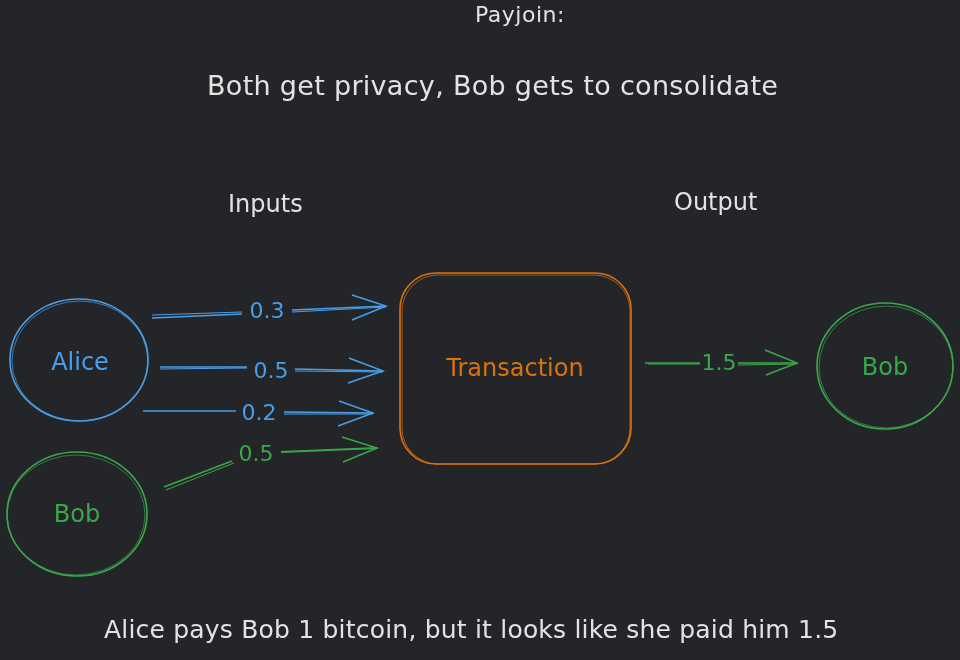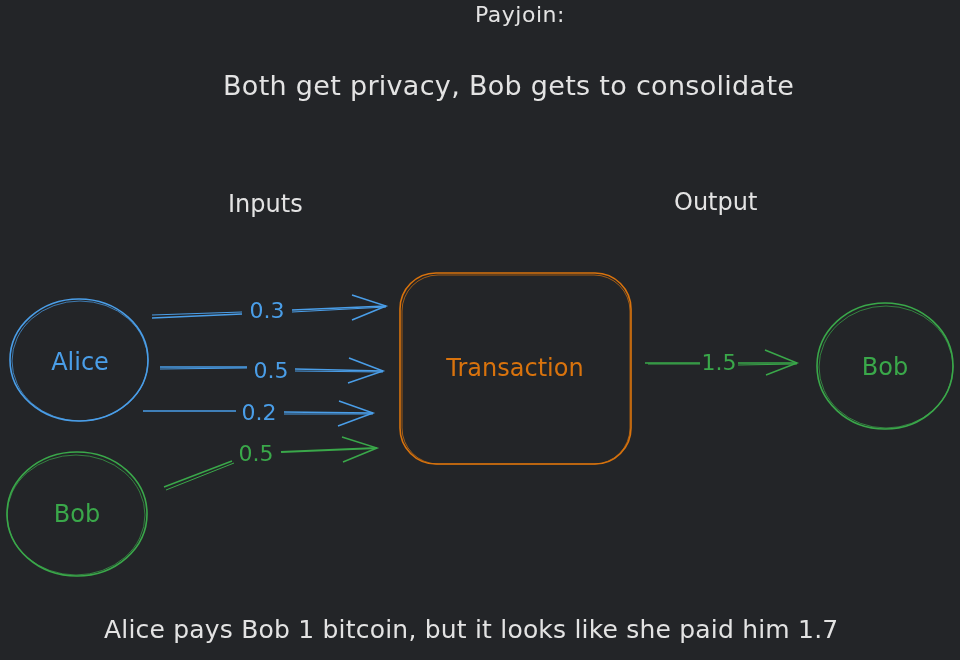--- a/index.html
+++ b/index.html
@@ -4,21 +4,21 @@
   <style>
     html, body { margin: 0; padding: 0; }
     body {
       width: 960px; height: 660px; overflow: hidden;
       background: #232528;
       font-family: "DejaVu Sans", sans-serif;
       position: relative;
     }
     .txt { position: absolute; white-space: nowrap; color: #e3e3e3; }
     .title { font-size: 22px; top: 2px; left: 0; width: 1040px; text-align: center; letter-spacing: 0.5px; }
-    .subtitle { font-size: 27px; top: 70px; left: 207px; letter-spacing: 0.3px; margin-left: 16px; }
+    .subtitle { font-size: 27px; top: 70px; left: 207px; letter-spacing: 0.3px; }
     .heading { font-size: 24px; }
     .footer { font-size: 25px; top: 615px; left: 104px; letter-spacing: 0.2px; }
     svg.canvas { position: absolute; left: 0; top: 0; }
     .node-label { font-family: "DejaVu Sans", sans-serif; }
   </style>
 </head>
 <body>
 
 <div class="txt title">Payjoin:</div>
 <div class="txt subtitle">Both get privacy, Bob gets to consolidate</div>
@@ -90,13 +90,13 @@
     <line x1="648" y1="364" x2="700" y2="364" stroke="#3aa84a" stroke-width="1"></line>
     <line x1="709" y1="363" x2="765" y2="363" stroke="#3aa84a" stroke-width="0"></line>
     <line x1="738" y1="363" x2="797" y2="363" stroke="#3aa84a" stroke-width="1.5"></line>
     <line x1="738" y1="365" x2="797" y2="364" stroke="#3aa84a" stroke-width="1"></line>
     <polyline points="731,349 797,363 732,375" fill="none" stroke="#3aa84a" stroke-width="0"></polyline>
     <polyline points="765,350 797,363 766,375" fill="none" stroke="#3aa84a" stroke-width="1.5"></polyline>
     <text x="719" y="370" text-anchor="middle" font-size="22" fill="#3aa84a">1.5</text>
   </g>
 </svg>
 
-<div class="txt footer">Alice pays Bob 1 bitcoin, but it looks like she paid him 1.7</div>
+<div class="txt footer">Alice pays Bob 1 bitcoin, but it looks like she paid him 1.5</div>
 
 </body></html>

